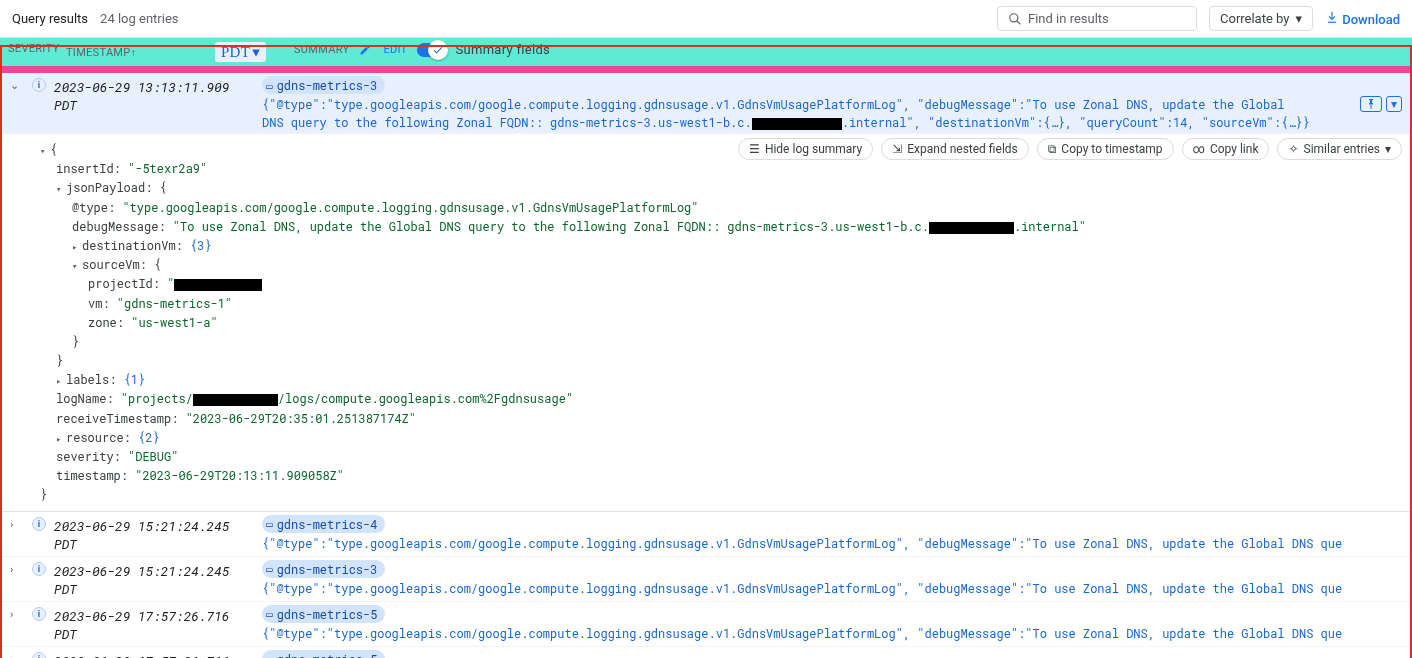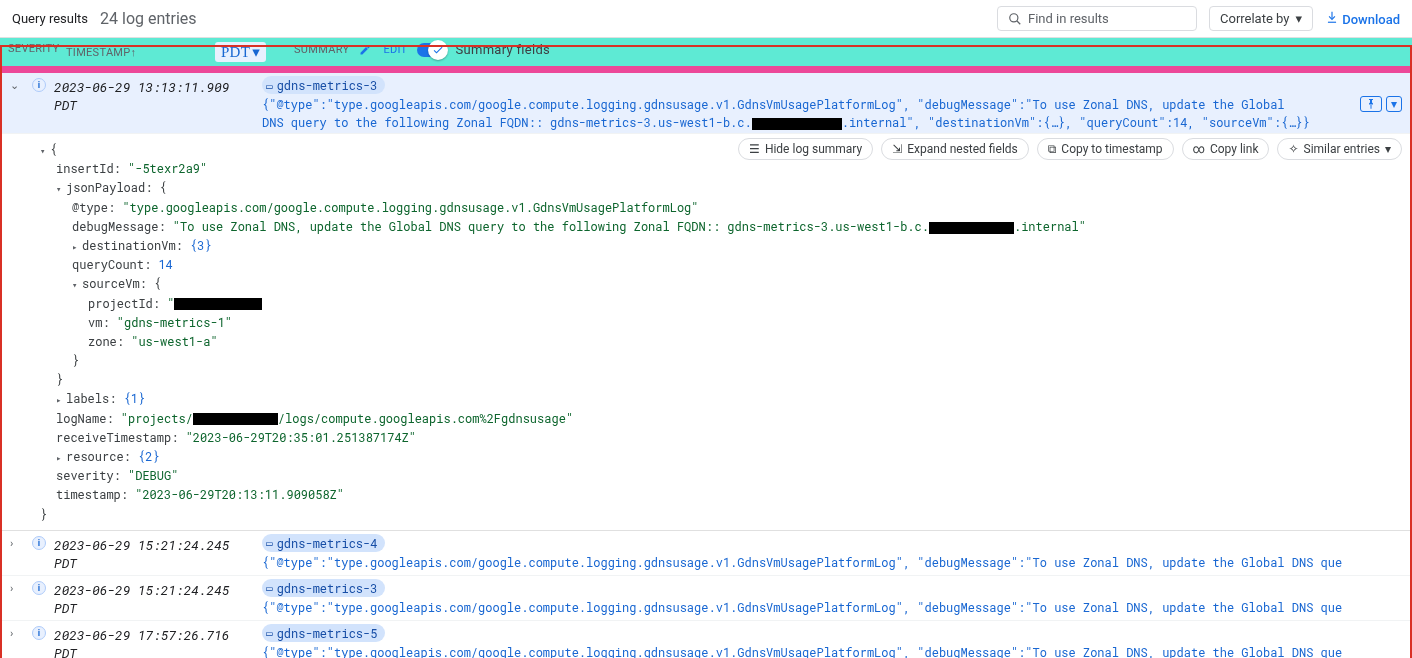--- a/index.html
+++ b/index.html
@@ -12,21 +12,21 @@
   }
   .mono { font-family: "Roboto Mono", Menlo, Consolas, monospace; font-size: 13px; font-style: italic; }
   .header-bar {
     display: flex;
     align-items: center;
     padding: 6px 12px;
     border-bottom: 1px solid #e0e0e0;
     gap: 12px;
   }
   .header-title { font-weight: 400; color: #202124; }
-  .header-count { color: #5f6368; font-size: 16px; }
+  .header-count { color: #5f6368; font-size: 13px; }
   .header-spacer { flex: 1; }
   .find-box {
     display: flex; align-items: center; gap: 6px;
     border: 1px solid #dadce0; border-radius: 4px;
     padding: 4px 10px; width: 200px; color: #5f6368;
     font-size: 13px;
   }
   .btn {
     display: inline-flex; align-items: center; gap: 6px;
     border: 1px solid #dadce0; border-radius: 4px;
@@ -252,21 +252,20 @@
           <span> ▾</span>
         </span>
     </div>
 
     <div class="kvline"><span class="tri">▾</span>{</div>
     <div class="kvline ind1"><span class="k">insertId:</span> <span class="s">"-5texr2a9"</span></div>
     <div class="kvline ind1"><span class="tri">▾</span><span class="k">jsonPayload:</span> {</div>
     <div class="kvline ind2"><span class="k">@type:</span> <span class="s">"type.googleapis.com/google.compute.logging.gdnsusage.v1.GdnsVmUsagePlatformLog"</span></div>
     <div class="kvline ind2"><span class="k">debugMessage:</span> <span class="s"><span>"To use Zonal DNS, update the Global DNS query to the following Zonal FQDN:: gdns-metrics-3.us-west1-b.c.</span></span><span class="redact w2">&nbsp;</span><span class="s">.internal"</span></div>
     <div class="kvline ind2"><span class="tri">▸</span><span class="k">destinationVm:</span> <span class="n">{3}</span></div>
-    <div class="kvline ind2"><span class="k">queryCount:</span> <span class="n">14</span></div>
     <div class="kvline ind2"><span class="tri">▾</span><span class="k">sourceVm:</span> <span>{</span></div>
     <div class="kvline ind3"><span class="k">projectId:</span> <span class="s">"</span><span class="redact w3">&nbsp;</span></div>
     <div class="kvline ind3"><span class="k">vm:</span> <span class="s">"gdns-metrics-1"</span></div>
     <div class="kvline ind3"><span class="k">zone:</span> <span class="s">"us-west1-a"</span></div>
     <div class="kvline ind2">}</div>
     <div class="kvline ind1">}</div>
     <div class="kvline ind1"><span class="tri">▸</span><span class="k">labels:</span> <span class="n">{1}</span></div>
     <div class="kvline ind1"><span class="k">logName:</span> <span class="s"><span>"projects/</span></span><span class="redact w2">&nbsp;</span><span class="s">/logs/compute.googleapis.com%2Fgdnsusage"</span></div>
     <div class="kvline ind1"><span class="k">receiveTimestamp:</span> <span class="s">"2023-06-29T20:35:01.251387174Z"</span></div>
     <div class="kvline ind1"><span class="tri">▸</span><span class="k">resource:</span> <span class="n">{2}</span></div>

